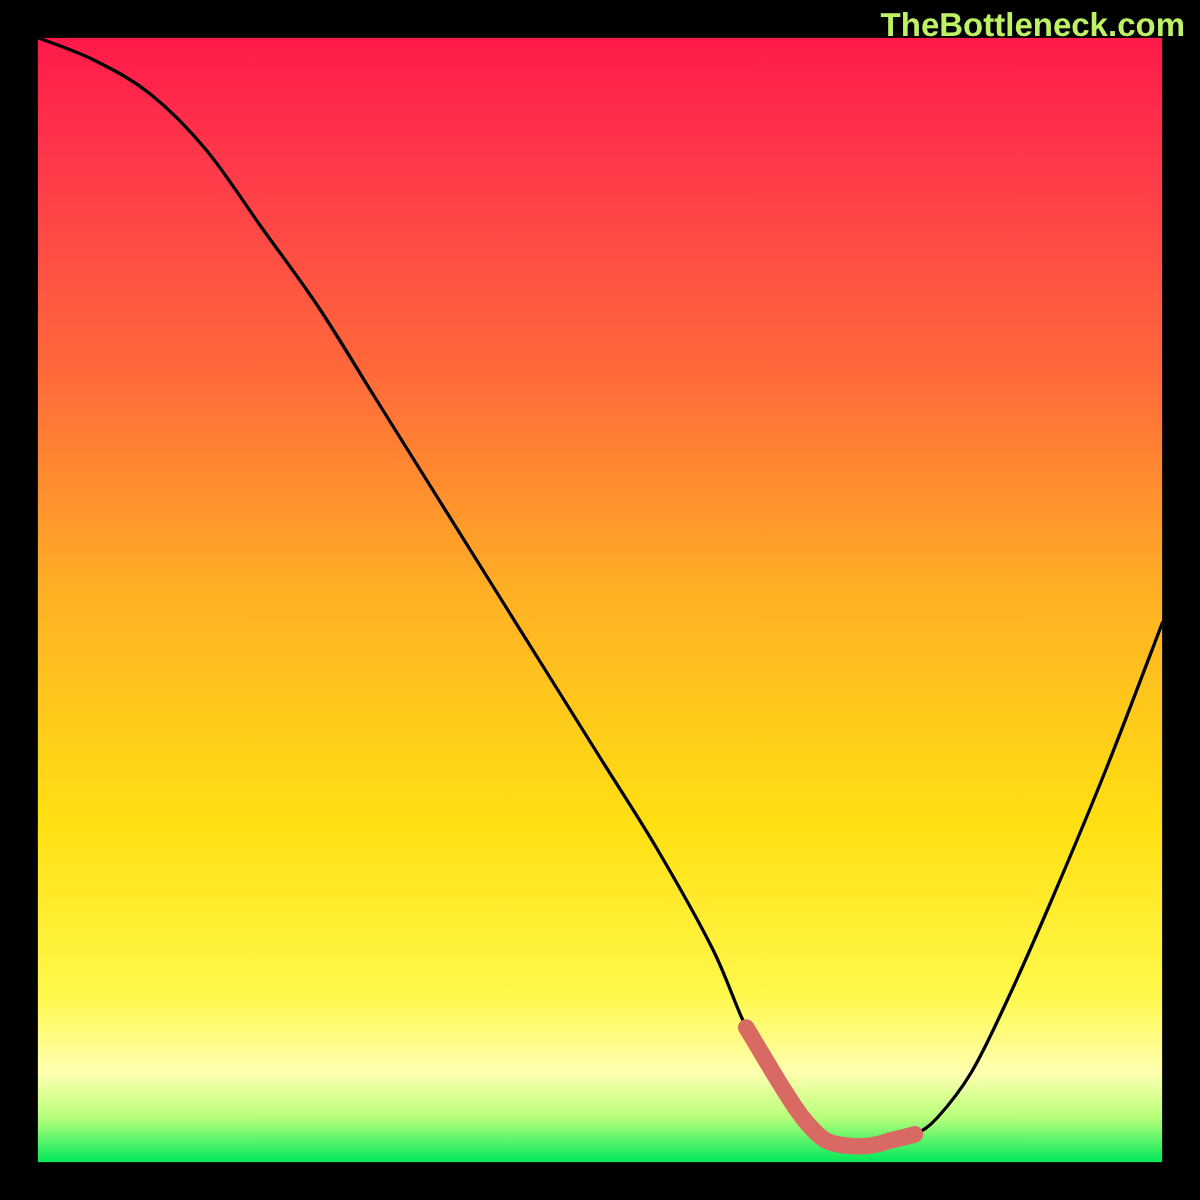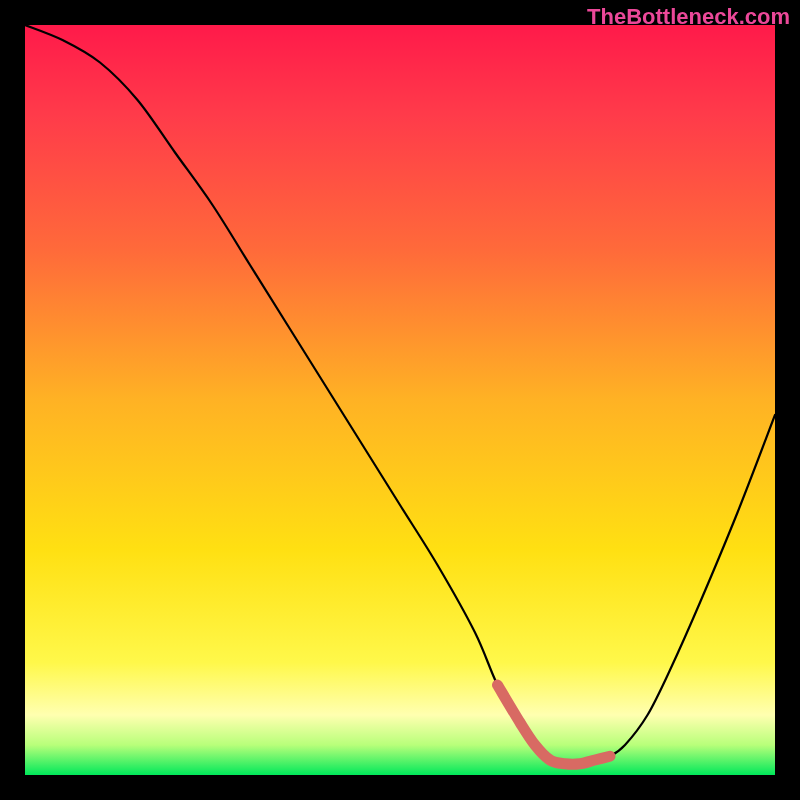--- a/index.html
+++ b/index.html
@@ -10,21 +10,21 @@
     height: 800px;
     background: #000;
   }
   .watermark {
     position: absolute;
     top: 4px;
     right: 10px;
     font-family: Arial, Helvetica, sans-serif;
     font-size: 22px;
     font-weight: bold;
-    color: #ec4899;
+    color: #bef264;
     z-index: 10;
   }
   .plot-area {
     position: absolute;
     left: 25px;
     top: 25px;
     width: 750px;
     height: 750px;
     overflow: hidden;
   }

